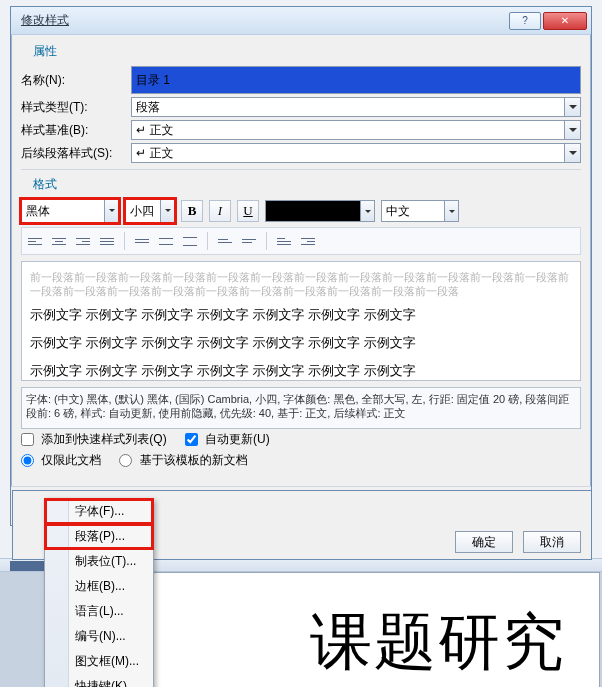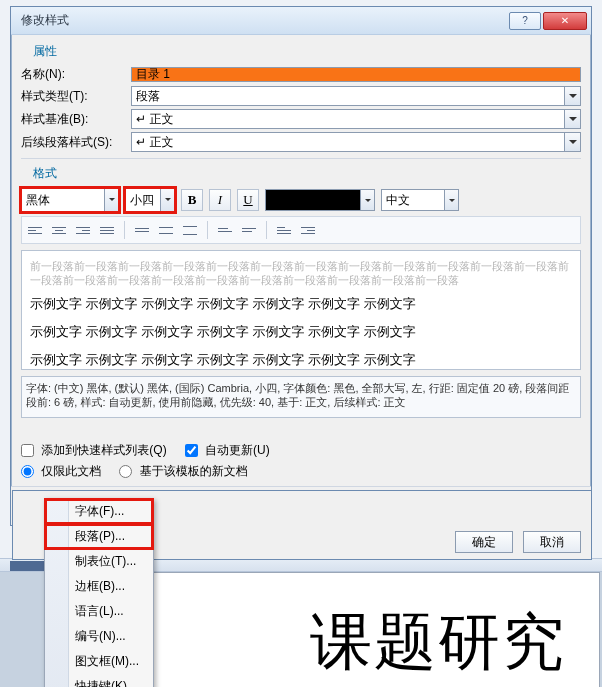--- a/index.html
+++ b/index.html
@@ -21,39 +21,39 @@
     border: 1px solid #6b8ab0;
     box-shadow: 0 0 0 1px #9db3cd inset;
   }
   .titlebar {
     height: 28px;
     background: linear-gradient(#e9f2fb, #cfe0f2);
     border-bottom: 1px solid #b9cde4;
     display: flex; align-items: center;
     padding: 0 4px;
   }
-  .titlebar-title { flex: 1; padding-left: 6px; color: #2e3a48; }
+  .titlebar-title { flex: 1; padding-left: 6px; color: #2e3a48; text-decoration: underline; }
   .titlebtn {
     width: 32px; height: 18px; margin-left: 2px;
     border: 1px solid #6b8ab0; border-radius: 2px;
     background: linear-gradient(#f7fbff,#dce9f7);
     display: flex; align-items: center; justify-content: center;
     font-size: 10px; color: #375076;
   }
   .titlebtn.close {
     background: linear-gradient(#f28a8a,#d23c3c);
     color: #fff; border-color: #a22; width: 44px;
   }
   .dialog-body { padding: 6px 10px; }
   .group-label { color: #0369a1; margin: 2px 0 6px 12px; }
   .row { display: flex; align-items: center; margin: 3px 0; }
   .row-label { width: 110px; color: #000; }
   .text-input {
-    flex: 1; height: 15px;
-    border: 1px solid #8b9bb0; background: #f97316;
+    flex: 1; height: 28px;
+    border: 1px solid #8b9bb0; background: #1d4ed8;
     padding: 0 4px; font-size: 12px;
   }
   .combo {
     flex: 1; height: 20px;
     border: 1px solid #8b9bb0; background: #fff;
     display: flex; align-items: center; position: relative;
     padding-left: 4px;
   }
   .combo .arrow {
     position: absolute; right: 0; top: 0; bottom: 0; width: 16px;
@@ -111,21 +111,21 @@
     margin-top: 6px; height: 120px; border: 1px solid #b7c3d3; background: #fff;
     padding: 8px; overflow: hidden; font-family: SimSun, serif;
   }
   .prev-gray { color: #b5b5b5; font-size: 11px; line-height: 14px; }
   .prev-black { color: #000; font-size: 13px; line-height: 22px; margin-top: 6px; font-family: SimHei, sans-serif; }
   .desc-box {
     margin-top: 6px; height: 42px; border: 1px solid #b7c3d3;
     padding: 4px; font-size: 11px; color: #333; line-height: 14px;
     background: #f7f9fc;
   }
-  .checks { margin-top: 24px; display:flex; gap:18px; align-items:center; }
+  .checks { margin-top: 2px; display:flex; gap:18px; align-items:center; }
   .radios { margin-top: 4px; display:flex; gap:18px; align-items:center; }
   .dialog-footer {
     position: absolute; left: 0; right: 0; bottom: 0;
     padding: 8px 10px; display: flex; align-items: center;
     border-top: 1px solid #d0d7e2; background: #f0f0f0;
   }
   .btn {
     height: 22px; padding: 0 16px;
     border: 1px solid #8b9bb0; background: linear-gradient(#fdfefe,#e6ecf4);
     font-size: 12px; display: inline-flex; align-items: center;

